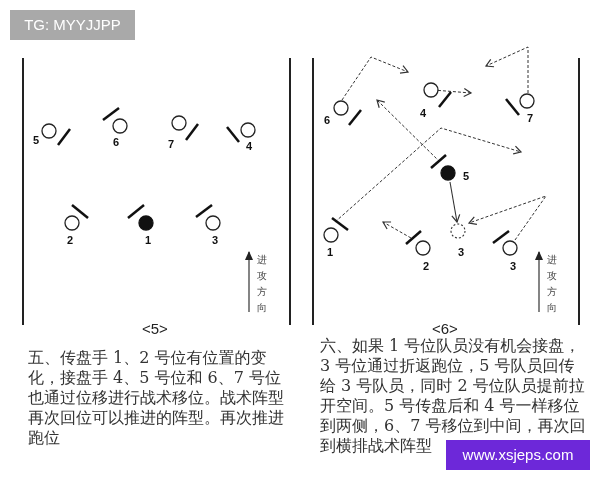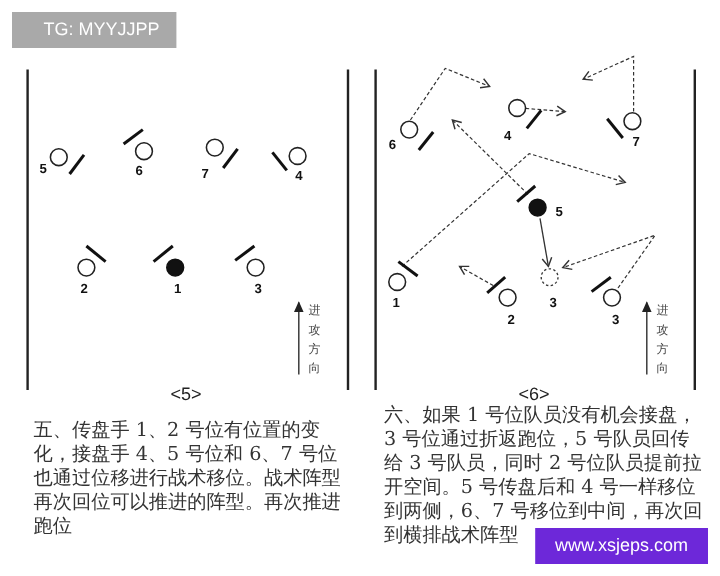--- a/index.html
+++ b/index.html
@@ -1,17 +1,17 @@
 <!DOCTYPE html>
 <html><head>
 <meta charset="utf-8">
 <style>
   html, body { margin:0; padding:0; background:#ffffff; }
   body { width:600px; height:480px; position:relative; overflow:hidden; font-family:"DejaVu Sans", sans-serif; }
-  .badge-tl { position:absolute; left:10px; top:10px; width:125px; height:30px; background:#a9a9a9; color:#ffffff; font-family:"Liberation Sans", sans-serif; font-size:15px; line-height:30px; text-align:center;padding-left:12px; }
+  .badge-tl { position:absolute; left:10px; top:10px; width:125px; height:30px; background:#a9a9a9; color:#ffffff; font-family:"Liberation Sans", sans-serif; font-size:15px; line-height:30px; text-align:center; }
   .badge-br { position:absolute; left:446px; top:440px; width:144px; height:30px; background:#6d28d9; color:#ffffff; font-family:"Liberation Sans", sans-serif; font-size:15px; line-height:30px; text-align:center; }
   svg.diagram { position:absolute; left:0; top:0; }
   .caption { position:absolute; font-family:"DejaVu Serif", serif; font-size:16px; line-height:20px; color:#333; }
   .cap5 { left:28px; top:348px; width:266px; }
   .cap6 { left:320px; top:336px; width:268px; }
   .fig-label { position:absolute; font-family:"Liberation Sans", sans-serif; font-size:15px; color:#222; }
   .dir-text { position:absolute; font-size:10px; color:#444; width:12px; line-height:16px; text-align:center; }
   .num { font-family:"Liberation Sans", sans-serif; font-size:11px; font-weight:bold; fill:#111; }
 </style>
 </head>

